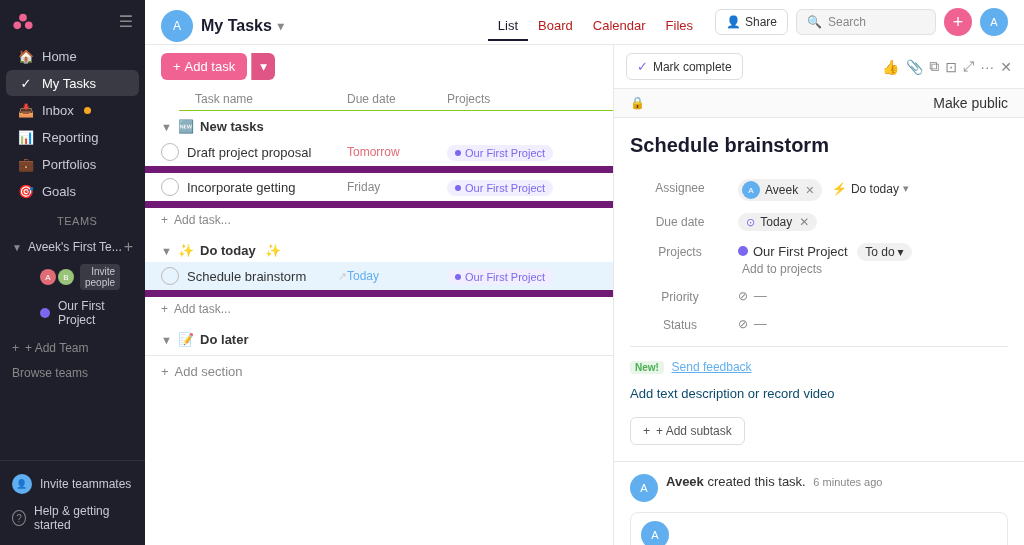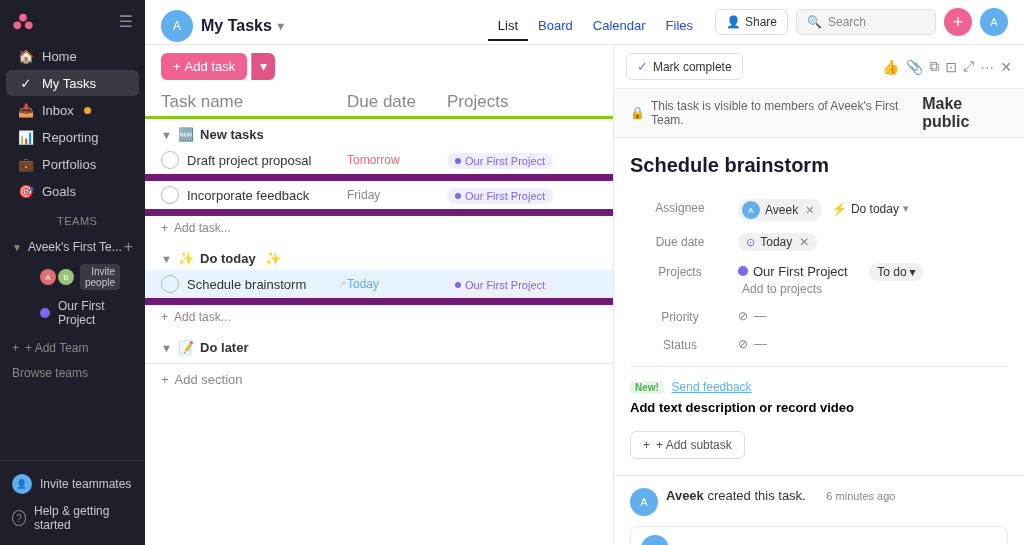--- a/index.html
+++ b/index.html
@@ -38,37 +38,37 @@
     #main { flex: 1; display: flex; flex-direction: column; background: #fff; min-width: 0; }
 
     
     #header { display: flex; align-items: center; padding: 8px 16px 0; border-bottom: 1px solid #e8e8e8; gap: 12px; }
     .header-left { display: flex; align-items: center; gap: 8px; flex: 1; }
     .header-avatar { width: 32px; height: 32px; border-radius: 50%; background: #61afef; color: white; font-size: 12px; display: flex; align-items: center; justify-content: center; overflow: hidden; }
     .header-title-area { display: flex; flex-direction: column; }
     .header-title { display: flex; align-items: center; gap: 6px; font-size: 16px; font-weight: 600; color: #1a1a2e; }
     .header-caret { color: #888; font-size: 12px; cursor: pointer; }
     .header-tabs { display: flex; gap: 0; }
-    .header-tab { padding: 6px 10px; font-size: 13px; color: #1d4ed8; cursor: pointer; border-bottom: 2px solid transparent; margin-bottom: -1px; }
+    .header-tab { padding: 6px 10px; font-size: 13px; color: #b91c1c; cursor: pointer; border-bottom: 2px solid transparent; margin-bottom: -1px; }
     .header-tab.active { color: #1a1a2e; border-bottom: 2px solid #1a1a2e; font-weight: 500; }
     .header-right { display: flex; align-items: center; gap: 8px; padding-bottom: 8px; }
     .share-btn { display: flex; align-items: center; gap: 4px; background: white; border: 1px solid #ddd; border-radius: 6px; padding: 5px 10px; font-size: 12px; color: #333; cursor: pointer; }
     .search-box { display: flex; align-items: center; gap: 6px; background: #f5f5f5; border: 1px solid #e0e0e0; border-radius: 6px; padding: 5px 10px; font-size: 12px; color: #888; width: 140px; }
     .add-circle { width: 28px; height: 28px; border-radius: 50%; background: #f06292; display: flex; align-items: center; justify-content: center; color: white; font-size: 18px; cursor: pointer; }
     .user-avatar-header { width: 28px; height: 28px; border-radius: 50%; background: #61afef; color: white; font-size: 11px; display: flex; align-items: center; justify-content: center; cursor: pointer; }
 
     
     #task-area { display: flex; flex: 1; overflow: hidden; }
     #task-list { flex: 1; overflow-y: auto; border-right: 1px solid #e8e8e8; min-width: 0; }
     .task-toolbar { display: flex; align-items: center; gap: 8px; padding: 8px 16px; }
     .add-task-btn { display: flex; align-items: center; gap: 4px; background: #f06292; color: white; border: none; border-radius: 6px; padding: 6px 12px; font-size: 13px; cursor: pointer; font-weight: 500; }
     .add-task-caret { background: #e05585; border: none; color: white; border-radius: 0 6px 6px 0; padding: 6px 8px; cursor: pointer; margin-left: -4px; border-left: 1px solid rgba(255,255,255,0.3); }
 
     
-    .task-table-header { display: flex; align-items: center; padding: 4px 16px; border-bottom: 3px solid #84cc16; color: #888; font-size: 17px; }
+    .task-table-header { display: flex; align-items: center; padding: 4px 16px; border-bottom: 1px solid #84cc16; color: #888; font-size: 12px; margin-left: 34px; }
     .col-name { flex: 1; }
     .col-due { width: 100px; }
     .col-project { width: 150px; }
 
     .section-header { display: flex; align-items: center; gap: 6px; padding: 8px 16px 4px; font-weight: 600; font-size: 13px; color: #333; cursor: pointer; }
     .section-collapse { color: #888; font-size: 11px; }
     .section-icon { font-size: 13px; }
 
     .task-row { display: flex; align-items: center; padding: 5px 16px; border-bottom: 7px solid #701a75; cursor: pointer; position: relative; }
     .task-row.selected { background: #e8f4fd; }
@@ -90,21 +90,21 @@
     
     #detail-panel { width: 410px; flex-shrink: 0; display: flex; flex-direction: column; background: #fff; overflow-y: auto; }
     .detail-topbar { display: flex; align-items: center; padding: 8px 12px; border-bottom: 1px solid #e8e8e8; gap: 8px; }
     .mark-complete-btn { display: flex; align-items: center; gap: 5px; border: 1px solid #ddd; border-radius: 6px; padding: 5px 10px; font-size: 12px; cursor: pointer; color: #333; background: white; }
     .mark-complete-icon { color: #7b68ee; font-size: 13px; }
     .detail-actions { display: flex; align-items: center; gap: 6px; margin-left: auto; color: #888; }
     .detail-action-icon { cursor: pointer; font-size: 14px; color: #888; }
 
     .visibility-bar { display: flex; align-items: center; gap: 6px; padding: 6px 16px; background: #fafafa; border-bottom: 1px solid #e8e8e8; font-size: 12px; color: #666; }
     .lock-icon { color: #888; }
-    .make-public-btn { margin-left: auto; color: #333; font-weight: 700; cursor: pointer; font-size: 16px; }
+    .make-public-btn { margin-left: auto; color: #333; font-weight: 400; cursor: pointer; font-size: 14px; }
 
     .detail-body { padding: 16px; flex: 1; }
     .task-title { font-size: 20px; font-weight: 600; color: #1a1a2e; margin-bottom: 16px; }
 
     .detail-field { display: flex; align-items: flex-start; padding: 6px 0; gap: 8px; }
     .field-label { width: 100px; font-size: 12px; color: #888; flex-shrink: 0; padding-top: 2px; text-align: center; }
     .field-value { flex: 1; font-size: 13px; color: #333; }
     .assignee-chip { display: inline-flex; align-items: center; gap: 5px; background: #f0f0f0; border-radius: 12px; padding: 2px 8px 2px 4px; font-size: 12px; }
     .assignee-avatar { width: 18px; height: 18px; border-radius: 50%; background: #61afef; color: white; font-size: 8px; display: flex; align-items: center; justify-content: center; }
     .chip-remove { color: #888; cursor: pointer; margin-left: 2px; font-size: 11px; }
@@ -117,29 +117,29 @@
     .add-dependencies { font-size: 12px; color: #888; cursor: pointer; }
     .dash-val { color: #888; font-size: 13px; }
     .priority-icon { font-size: 12px; color: #888; margin-right: 2px; }
     .status-icon { font-size: 12px; color: #888; margin-right: 2px; }
 
     .detail-divider { border: none; border-top: 1px solid #e8e8e8; margin: 8px 0; }
 
     .description-area { padding: 4px 0; }
     .desc-new-badge { background: #e8f5e9; color: #4caf50; font-size: 10px; font-weight: 600; border-radius: 4px; padding: 1px 5px; margin-right: 4px; }
     .desc-send-feedback { color: #61afef; font-size: 12px; cursor: pointer; text-decoration: underline; }
-    .desc-placeholder { color: #000000; font-size: 13px; margin-top: 6px; cursor: pointer; font-weight: bold; }
+    .desc-placeholder { color: #0c4a6e; font-size: 13px; margin-top: 12px; cursor: pointer; }
 
     .add-subtask-btn { display: flex; align-items: center; gap: 6px; border: 1px solid #ddd; border-radius: 6px; padding: 6px 12px; font-size: 12px; color: #555; cursor: pointer; margin-top: 12px; background: white; width: fit-content; }
 
     .activity-section { padding: 12px 16px; border-top: 1px solid #e8e8e8; }
     .activity-item { display: flex; align-items: flex-start; gap: 8px; margin-bottom: 10px; }
     .activity-avatar { width: 28px; height: 28px; border-radius: 50%; background: #61afef; color: white; font-size: 11px; display: flex; align-items: center; justify-content: center; flex-shrink: 0; }
     .activity-text { font-size: 13px; color: #333; }
-    .activity-time { font-size: 11px; color: #888; margin-left: 17px; }
+    .activity-time { font-size: 11px; color: #888; margin-left: 4px; }
     .comment-box { display: flex; align-items: center; gap: 8px; border: 1px solid #e8e8e8; border-radius: 8px; padding: 8px 10px; }
   </style>
 </head>
 <body>
 
 <div id="sidebar">
   <div id="sidebar-logo">
     <div class="asana-logo">
       <svg class="asana-logo-mark" viewBox="0 0 46 46" fill="none">
         <circle cx="23" cy="16" r="8" fill="#F06292"></circle>
@@ -275,21 +275,21 @@
         <span class="task-due tomorrow">Tomorrow</span>
         <span class="task-project">
           <span class="project-pill">
             <span class="project-pill-dot"></span>
             <span>Our First Project</span>
           </span>
         </span>
       </div>
       <div class="task-row">
         <div class="task-check"></div>
-        <span class="task-name">Incorporate feedback</span>
+        <span class="task-name">Incorporate getting</span>
         <span class="task-due friday">Friday</span>
         <span class="task-project">
           <span class="project-pill">
             <span class="project-pill-dot"></span>
             <span>Our First Project</span>
           </span>
         </span>
       </div>
       <div class="add-task-row">
         <span>+</span>
@@ -344,21 +344,20 @@
           <span class="detail-action-icon">⧉</span>
           <span class="detail-action-icon">⊡</span>
           <span class="detail-action-icon">⤢</span>
           <span class="detail-action-icon">···</span>
           <span class="detail-action-icon">✕</span>
         </div>
       </div>
 
       <div class="visibility-bar">
         <span class="lock-icon">🔒</span>
-        <span>This task is visible to members of Aveek's First Team.</span>
         <span class="make-public-btn">Make public</span>
       </div>
 
       <div class="detail-body">
         <div class="task-title">Schedule brainstorm</div>
 
         <div class="detail-field">
           <span class="field-label">Assignee</span>
           <div class="field-value">
             <span class="assignee-chip">
@@ -385,21 +384,21 @@
           </div>
         </div>
 
         <div class="detail-field">
           <span class="field-label">Projects</span>
           <div class="field-value">
             <span class="project-field-chip">
               <span class="project-circle"></span>
               <span>Our First Project</span>
             </span>
-            <span class="to-do-chip" style="margin-left:18px;align-items:flex-end;">
+            <span class="to-do-chip" style="margin-left:6px;align-items:flex-end;">
               <span>To do</span>
               <span>▾</span>
             </span>
             <br>
             <span class="add-to-projects">Add to projects</span>
           </div>
         </div>
 
 
         <div class="detail-field">

